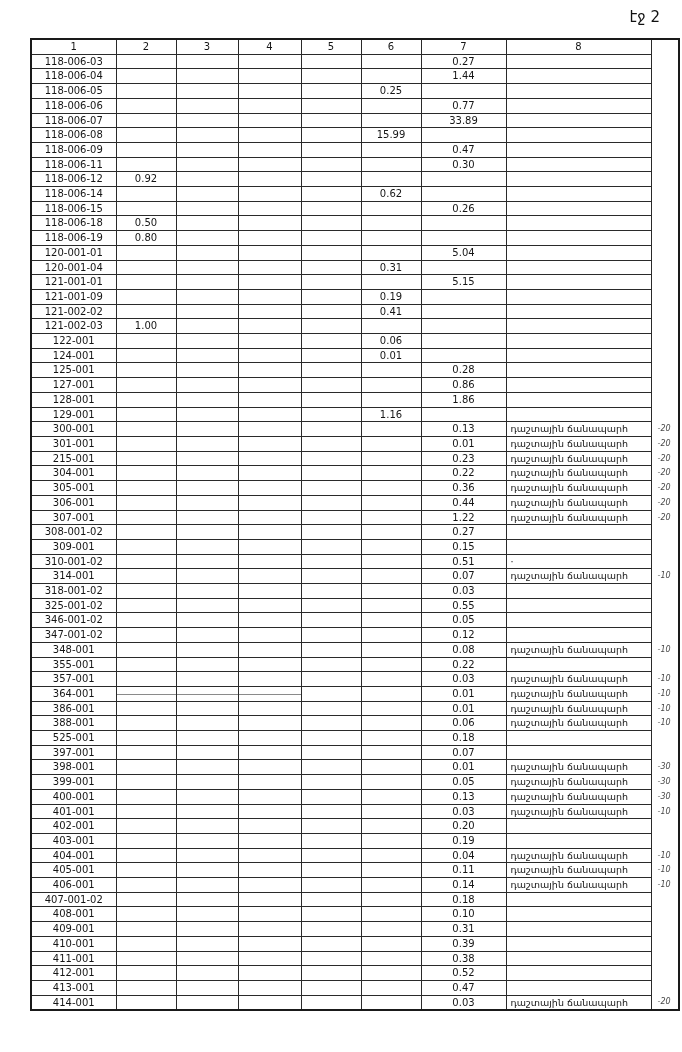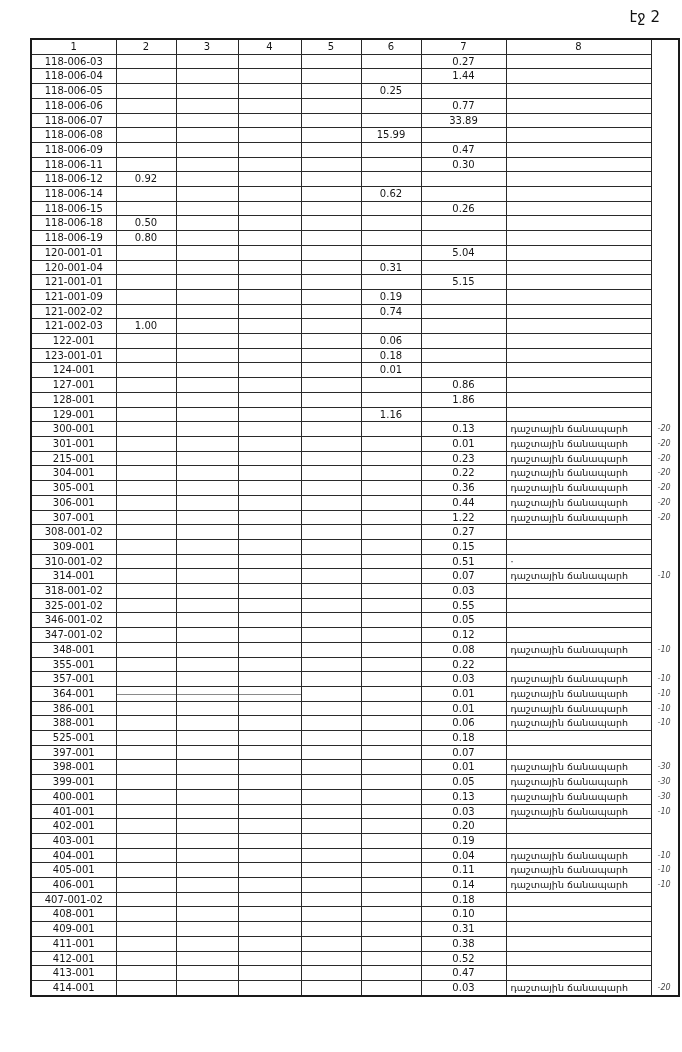--- a/index.html
+++ b/index.html
@@ -286,21 +286,21 @@
           <td class="c7"></td>
           <td class="c8"></td>
           <td class="note-cell"></td>
         </tr>
         <tr>
           <td class="c1">121-002-02</td>
           <td class="c2"></td>
           <td class="c3"></td>
           <td class="c4"></td>
           <td class="c5"></td>
-          <td class="c6">0.74</td>
+          <td class="c6">0.41</td>
           <td class="c7"></td>
           <td class="c8"></td>
           <td class="note-cell"></td>
         </tr>
         <tr>
           <td class="c1">121-002-03</td>
           <td class="c2">1.00</td>
           <td class="c3"></td>
           <td class="c4"></td>
           <td class="c5"></td>
@@ -314,38 +314,38 @@
           <td class="c2"></td>
           <td class="c3"></td>
           <td class="c4"></td>
           <td class="c5"></td>
           <td class="c6">0.06</td>
           <td class="c7"></td>
           <td class="c8"></td>
           <td class="note-cell"></td>
         </tr>
         <tr>
-          <td class="c1">123-001-01</td>
-          <td class="c2"></td>
-          <td class="c3"></td>
-          <td class="c4"></td>
-          <td class="c5"></td>
-          <td class="c6">0.18</td>
-          <td class="c7"></td>
-          <td class="c8"></td>
-          <td class="note-cell"></td>
-        </tr>
-        <tr>
           <td class="c1">124-001</td>
           <td class="c2"></td>
           <td class="c3"></td>
           <td class="c4"></td>
           <td class="c5"></td>
           <td class="c6">0.01</td>
           <td class="c7"></td>
+          <td class="c8"></td>
+          <td class="note-cell"></td>
+        </tr>
+        <tr>
+          <td class="c1">125-001</td>
+          <td class="c2"></td>
+          <td class="c3"></td>
+          <td class="c4"></td>
+          <td class="c5"></td>
+          <td class="c6"></td>
+          <td class="c7">0.28</td>
           <td class="c8"></td>
           <td class="note-cell"></td>
         </tr>
         <tr>
           <td class="c1">127-001</td>
           <td class="c2"></td>
           <td class="c3"></td>
           <td class="c4"></td>
           <td class="c5"></td>
           <td class="c6"></td>
@@ -750,20 +750,31 @@
           <td class="note-cell"></td>
         </tr>
         <tr>
           <td class="c1">409-001</td>
           <td class="c2"></td>
           <td class="c3"></td>
           <td class="c4"></td>
           <td class="c5"></td>
           <td class="c6"></td>
           <td class="c7">0.31</td>
+          <td class="c8"></td>
+          <td class="note-cell"></td>
+        </tr>
+        <tr>
+          <td class="c1">410-001</td>
+          <td class="c2"></td>
+          <td class="c3"></td>
+          <td class="c4"></td>
+          <td class="c5"></td>
+          <td class="c6"></td>
+          <td class="c7">0.39</td>
           <td class="c8"></td>
           <td class="note-cell"></td>
         </tr>
         <tr>
           <td class="c1">411-001</td>
           <td class="c2"></td>
           <td class="c3"></td>
           <td class="c4"></td>
           <td class="c5"></td>
           <td class="c6"></td>

